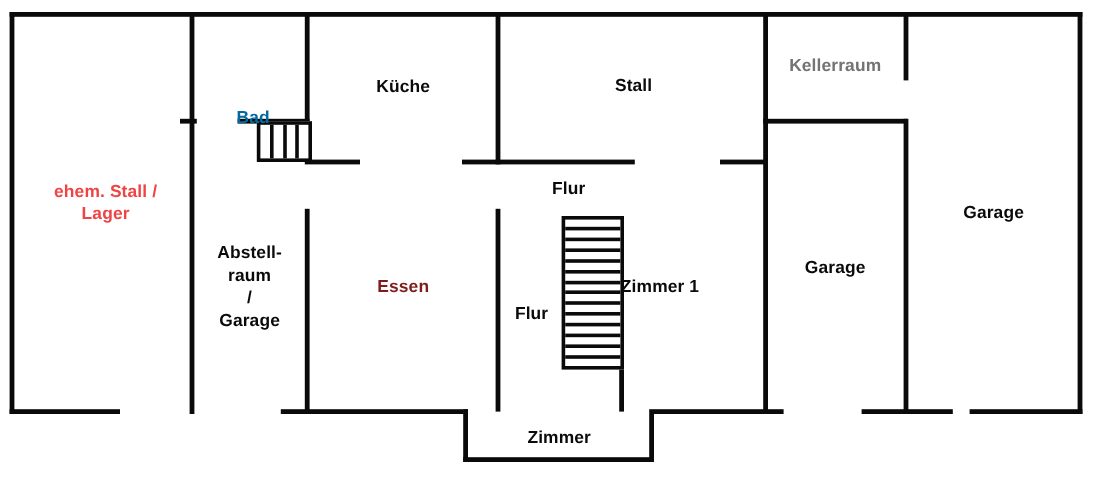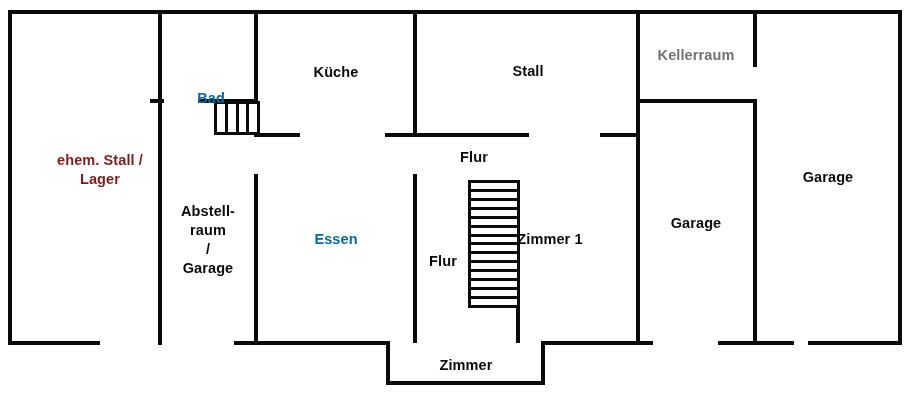--- a/index.html
+++ b/index.html
@@ -88,29 +88,29 @@
       <div class="step" style="border-color: rgb(10, 10, 10);"></div>
       <div class="step" style="border-color: rgb(10, 10, 10);"></div>
       <div class="step" style="border-color: rgb(10, 10, 10);"></div>
       <div class="step" style="border-color: rgb(10, 10, 10);"></div>
       <div class="step" style="border-color: rgb(10, 10, 10);"></div>
       <div class="step" style="border-color: rgb(10, 10, 10);"></div>
       <div class="step" style="border-color: rgb(10, 10, 10);"></div>
       <div class="step" style="border-color: rgb(10, 10, 10);"></div>
       <div class="step" style="border-color: rgb(10, 10, 10);"></div>
     </div>
-    <div class="label" style="left: 100px; top: 170px; color: #7f1d1d;">ehem. Stall /
+    <div class="label" style="left: 88px; top: 170px; color: #ef4444;">ehem. Stall /
 Lager</div>
     <div class="label" style="left: 211px; top: 55px; color: #0369a1; margin-top: 44px;">Bad</div>
     <div class="label" style="left: 208px; top: 240px; color: rgb(10, 10, 10);">Abstell-
 raum
 /
 Garage</div>
     <div class="label" style="left: 336px; top: 73px; color: rgb(10, 10, 10);">Küche</div>
-    <div class="label" style="left: 336px; top: 240px; color: #0369a1;">Essen</div>
+    <div class="label" style="left: 336px; top: 240px; color: #7f1d1d;">Essen</div>
     <div class="label" style="left: 528px; top: 72px; color: rgb(10, 10, 10);">Stall</div>
     <div class="label" style="left: 474px; top: 158px; color: rgb(10, 10, 10);">Flur</div>
     <div class="label" style="left: 443px; top: 262px; color: rgb(10, 10, 10);">Flur</div>
     <div class="label" style="left: 550px; top: 240px; color: rgb(10, 10, 10);">Zimmer 1</div>
     <div class="label" style="left: 696px; top: 56px; color: #737373;">Kellerraum</div>
     <div class="label" style="left: 696px; top: 224px; color: rgb(10, 10, 10);">Garage</div>
     <div class="label" style="left: 828px; top: 178px; color: rgb(10, 10, 10);">Garage</div>
     <div class="label" style="left: 466px; top: 366px; color: rgb(10, 10, 10);">Zimmer</div>
   </div>
 

